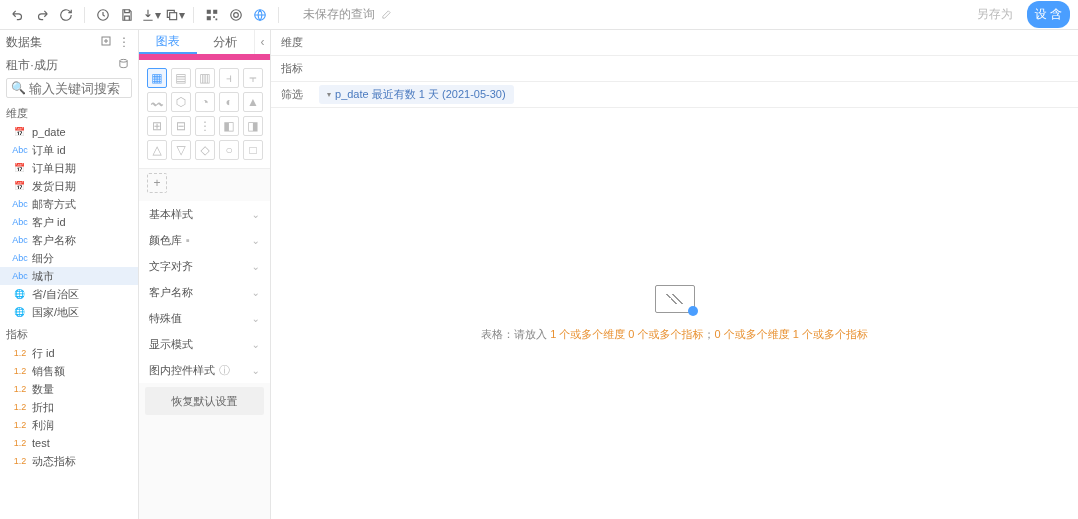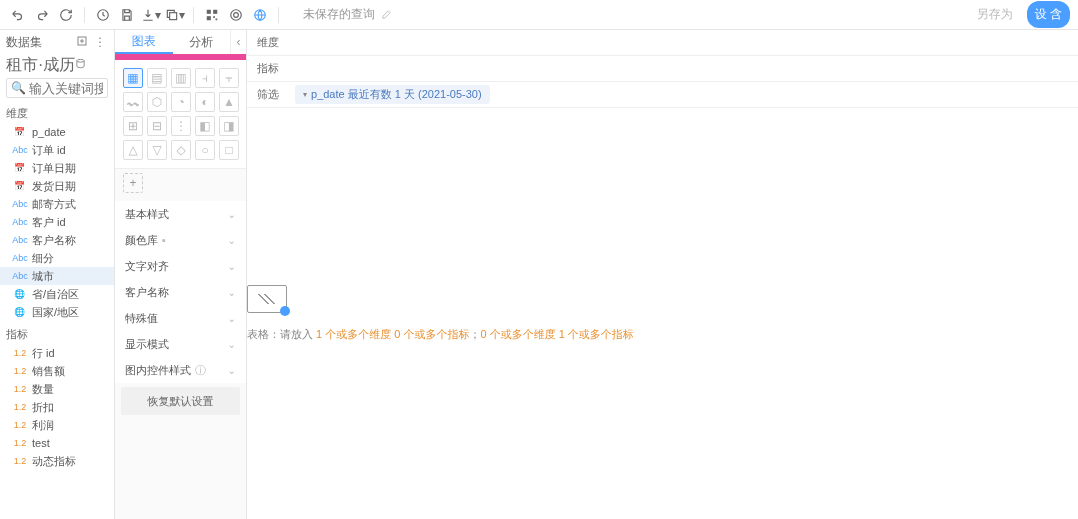--- a/index.html
+++ b/index.html
@@ -8,25 +8,25 @@
 .toolbar { height: 30px; border-bottom: 1px solid #e5e5e5; display: flex; align-items: center; padding: 0 8px; gap: 4px; }
 .tb-icon { width: 20px; height: 20px; display: flex; align-items: center; justify-content: center; color: #666; cursor: pointer; border-radius: 3px; }
 .tb-sep { width: 1px; height: 16px; background: #e5e5e5; margin: 0 4px; }
 .tb-title { color: #999; margin-left: 16px; font-size: 12px; }
 .tb-spacer { flex: 1; }
 .tb-btn-ghost { color: #bbb; padding: 4px 10px; font-size: 12px; cursor: pointer; }
 .tb-btn-primary { background: #4a9eff; color: #fff; padding: 5px 8px; border-radius: 12px; font-size: 12px; cursor: pointer; }
 
 .main { display: flex; height: 489px; }
 
-.sidebar { width: 115px; border-right: 1px solid #e5e5e5; display: flex; flex-direction: column; }
+.sidebar { width: 139px; border-right: 1px solid #e5e5e5; display: flex; flex-direction: column; }
 .sb-header { height: 24px; display: flex; align-items: center; justify-content: space-between; padding: 0 6px; font-size: 12px; color: #666; }
 .sb-header-icons { display: flex; gap: 4px; }
 .sb-mini-icon { width: 14px; height: 14px; color: #888; cursor: pointer; }
-.sb-subheader { height: 22px; display: flex; align-items: center; padding: 0 6px; font-size: 16px; color: #666; }
+.sb-subheader { height: 22px; display: flex; align-items: center; justify-content: space-between; padding: 0 6px; font-size: 12px; color: #666; }
 .sb-search { margin: 2px 6px; height: 20px; border: 1px solid #ddd; border-radius: 2px; display: flex; align-items: center; padding: 0 4px; }
 .sb-search input { border: none; outline: none; width: 100%; font-size: 13px; color: #999; }
 .sb-section { padding: 6px 6px 2px; font-size: 11px; color: #666; }
 .sb-list { overflow-y: auto; }
 .sb-item { height: 18px; display: flex; align-items: center; padding: 0 6px 0 14px; gap: 6px; font-size: 11px; color: #555; cursor: pointer; }
 .sb-item.selected { background: #e8f0fa; }
 .sb-item-icon { width: 12px; height: 10px; display: flex; align-items: center; justify-content: center; font-size: 9px; }
 .dim-icon { color: #4a9eff; }
 .metric-icon { color: #e89030; }
 
@@ -49,21 +49,21 @@
 .field-label { font-size: 11px; color: #666; min-width: 30px; }
 .field-pill { background: #eef3fb; border-radius: 3px; padding: 2px 8px; display: flex; align-items: center; gap: 4px; font-size: 11px; color: #4a7abf; }
 .field-pill .tri { font-size: 8px; color: #888; }
 .opts-row { height: 30px; border-bottom: 1px solid #eee; display: flex; align-items: center; padding: 0 12px; gap: 18px; }
 .opt { display: flex; align-items: center; gap: 4px; font-size: 11px; color: #555; cursor: pointer; }
 .toggle { width: 22px; height: 12px; background: #4a9eff; border-radius: 6px; position: relative; }
 .toggle::after { content: ''; position: absolute; width: 10px; height: 10px; background: #fff; border-radius: 50%; top: 1px; right: 1px; }
 .play-icon, .expand-icon { width: 14px; height: 14px; border: 1px solid #999; border-radius: 50%; display: flex; align-items: center; justify-content: center; font-size: 7px; color: #666; }
 .expand-icon { border-radius: 2px; border: none; font-size: 11px; }
 
-.empty { flex: 1; display: flex; flex-direction: column; justify-content: center; color: #999; }
+.empty { flex: 1; display: flex; flex-direction: column; align-items: center; justify-content: center; color: #999; }
 .empty-img { width: 40px; height: 28px; border: 1px solid #999; border-radius: 2px; position: relative; margin-bottom: 14px; }
 .empty-img::before { content: ''; position: absolute; left: 4px; right: 4px; top: 8px; height: 10px; background: linear-gradient(45deg, transparent 40%, #999 40%, #999 45%, transparent 45%, transparent 55%, #999 55%, #999 60%, transparent 60%); }
 .empty-img::after { content: ''; position: absolute; right: -4px; bottom: -4px; width: 10px; height: 10px; background: #4a9eff; border-radius: 50%; }
 .empty-text { font-size: 11px; color: #888; }
 .empty-text .hl { color: #e89030; }
 
 svg { display: block; }
 </style>
 </head>
 <body>

